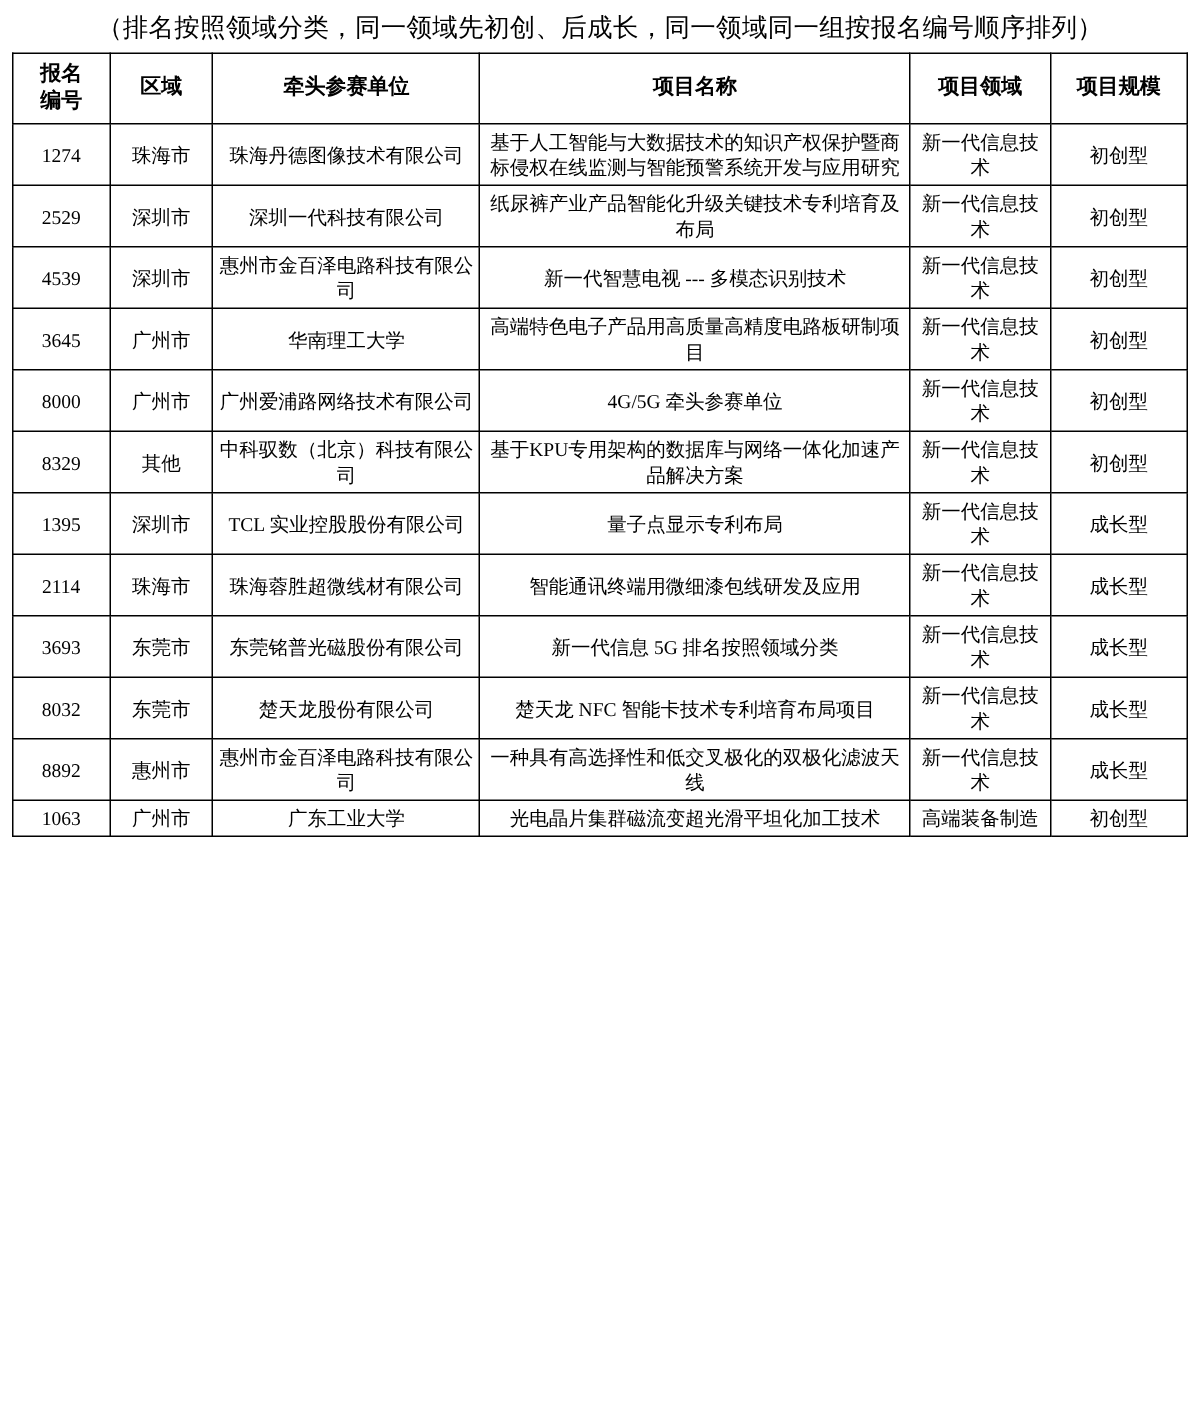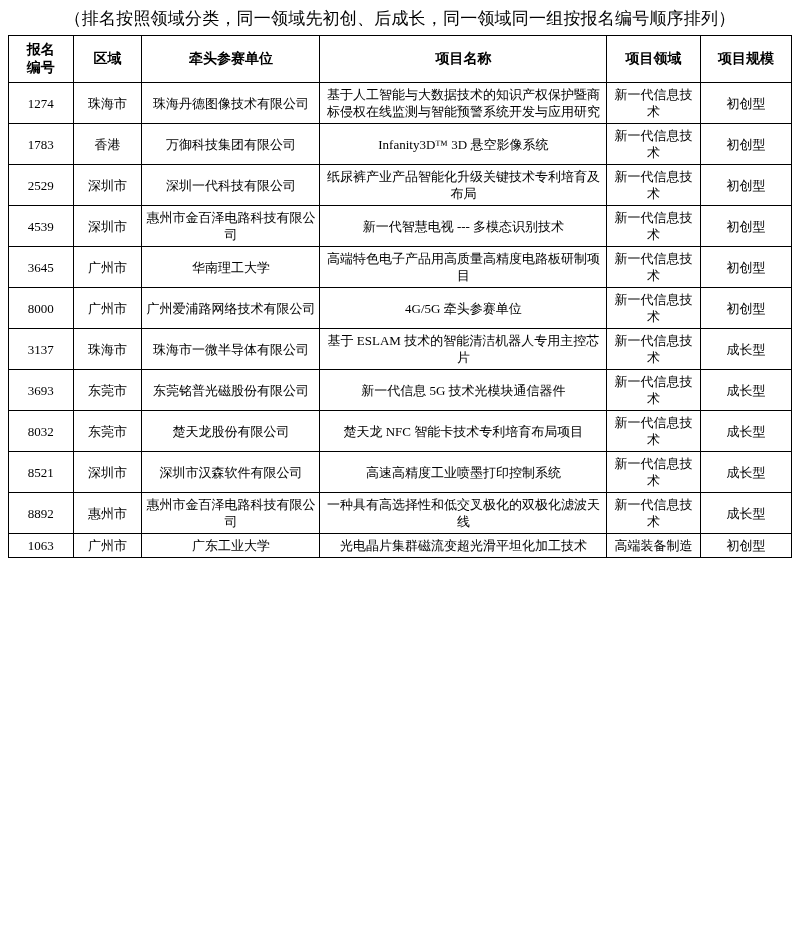--- a/index.html
+++ b/index.html
@@ -97,28 +97,20 @@
     <tbody>
       <tr>
         <td>1274</td>
         <td>珠海市</td>
         <td class="cell-unit">珠海丹德图像技术有限公司</td>
         <td class="cell-name">基于人工智能与大数据技术的知识产权保护暨商标侵权在线监测与智能预警系统开发与应用研究</td>
         <td class="cell-field">新一代信息技术</td>
         <td>初创型</td>
       </tr>
       <tr>
-        <td>1783</td>
-        <td>香港</td>
-        <td class="cell-unit">万御科技集团有限公司</td>
-        <td class="cell-name">Infanity3D™ 3D 悬空影像系统</td>
-        <td class="cell-field">新一代信息技术</td>
-        <td>初创型</td>
-      </tr>
-      <tr>
         <td>2529</td>
         <td>深圳市</td>
         <td class="cell-unit">深圳一代科技有限公司</td>
         <td class="cell-name">纸尿裤产业产品智能化升级关键技术专利培育及布局</td>
         <td class="cell-field">新一代信息技术</td>
         <td>初创型</td>
       </tr>
       <tr>
         <td>4539</td>
         <td>深圳市</td>
@@ -137,48 +129,56 @@
       </tr>
       <tr>
         <td>8000</td>
         <td>广州市</td>
         <td class="cell-unit">广州爱浦路网络技术有限公司</td>
         <td class="cell-name">4G/5G 牵头参赛单位</td>
         <td class="cell-field">新一代信息技术</td>
         <td>初创型</td>
       </tr>
       <tr>
-        <td>3137</td>
+        <td>8329</td>
+        <td>其他</td>
+        <td class="cell-unit">中科驭数（北京）科技有限公司</td>
+        <td class="cell-name">基于KPU专用架构的数据库与网络一体化加速产品解决方案</td>
+        <td class="cell-field">新一代信息技术</td>
+        <td>初创型</td>
+      </tr>
+      <tr>
+        <td>1395</td>
+        <td>深圳市</td>
+        <td class="cell-unit">TCL 实业控股股份有限公司</td>
+        <td class="cell-name">量子点显示专利布局</td>
+        <td class="cell-field">新一代信息技术</td>
+        <td>成长型</td>
+      </tr>
+      <tr>
+        <td>2114</td>
         <td>珠海市</td>
-        <td class="cell-unit">珠海市一微半导体有限公司</td>
-        <td class="cell-name">基于 ESLAM 技术的智能清洁机器人专用主控芯片</td>
+        <td class="cell-unit">珠海蓉胜超微线材有限公司</td>
+        <td class="cell-name">智能通讯终端用微细漆包线研发及应用</td>
         <td class="cell-field">新一代信息技术</td>
         <td>成长型</td>
       </tr>
       <tr>
         <td>3693</td>
         <td>东莞市</td>
         <td class="cell-unit">东莞铭普光磁股份有限公司</td>
-        <td class="cell-name">新一代信息 5G 技术光模块通信器件</td>
+        <td class="cell-name">新一代信息 5G 排名按照领域分类</td>
         <td class="cell-field">新一代信息技术</td>
         <td>成长型</td>
       </tr>
       <tr>
         <td>8032</td>
         <td>东莞市</td>
         <td class="cell-unit">楚天龙股份有限公司</td>
         <td class="cell-name">楚天龙 NFC 智能卡技术专利培育布局项目</td>
-        <td class="cell-field">新一代信息技术</td>
-        <td>成长型</td>
-      </tr>
-      <tr>
-        <td>8521</td>
-        <td>深圳市</td>
-        <td class="cell-unit">深圳市汉森软件有限公司</td>
-        <td class="cell-name">高速高精度工业喷墨打印控制系统</td>
         <td class="cell-field">新一代信息技术</td>
         <td>成长型</td>
       </tr>
       <tr>
         <td>8892</td>
         <td>惠州市</td>
         <td class="cell-unit">惠州市金百泽电路科技有限公司</td>
         <td class="cell-name">一种具有高选择性和低交叉极化的双极化滤波天线</td>
         <td class="cell-field">新一代信息技术</td>
         <td>成长型</td>

